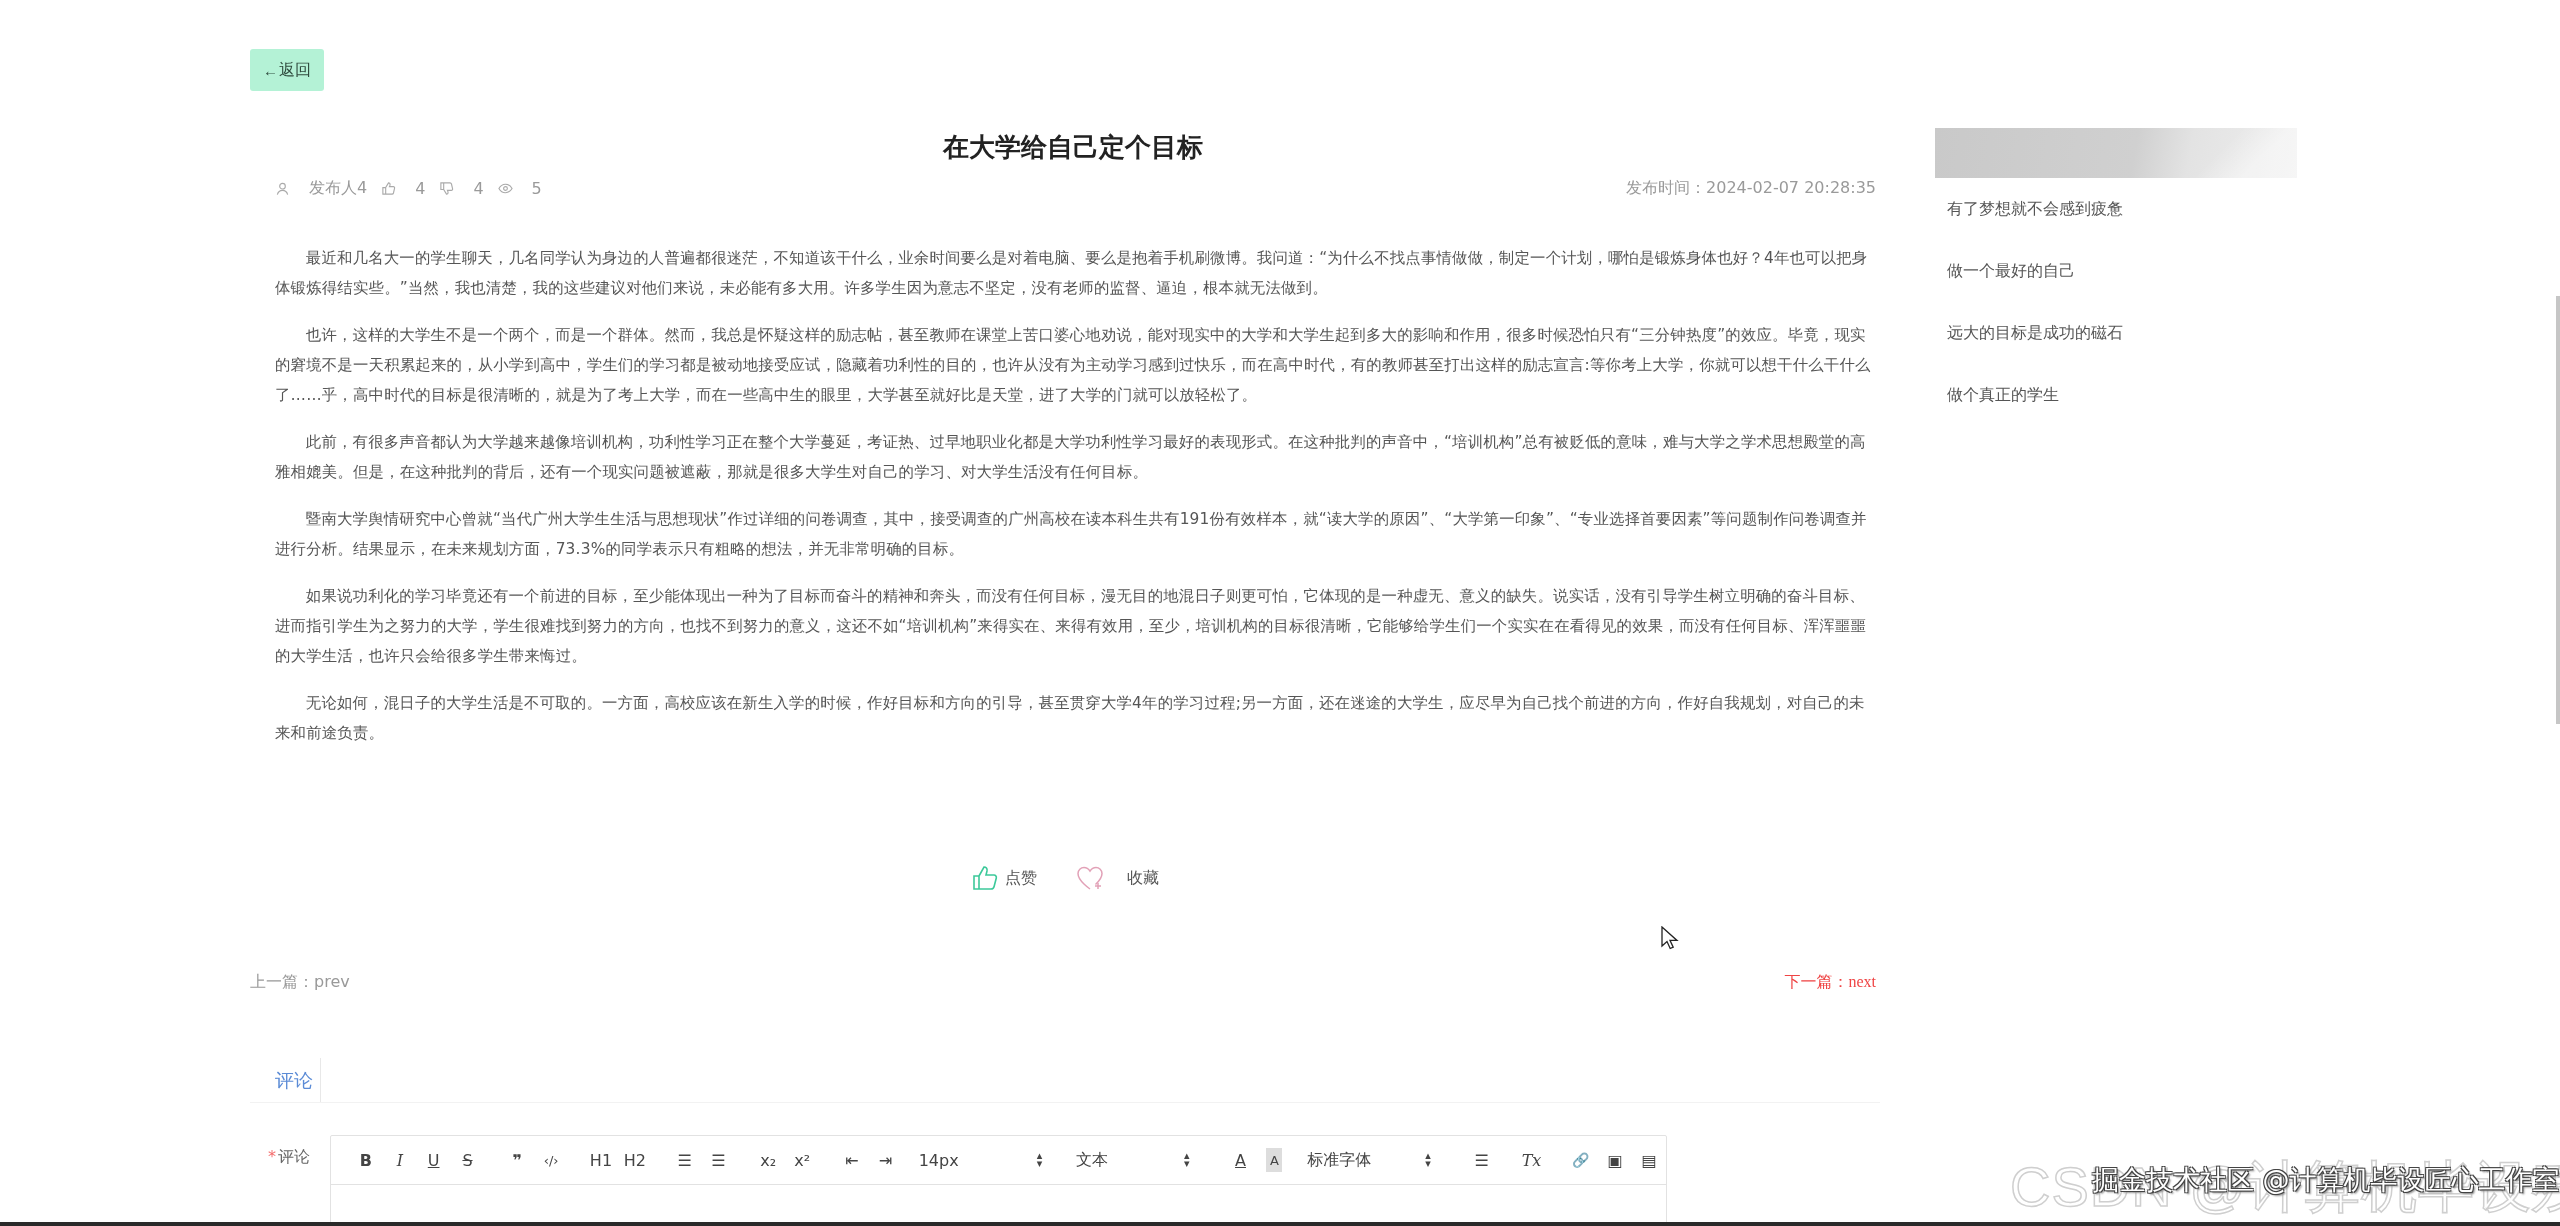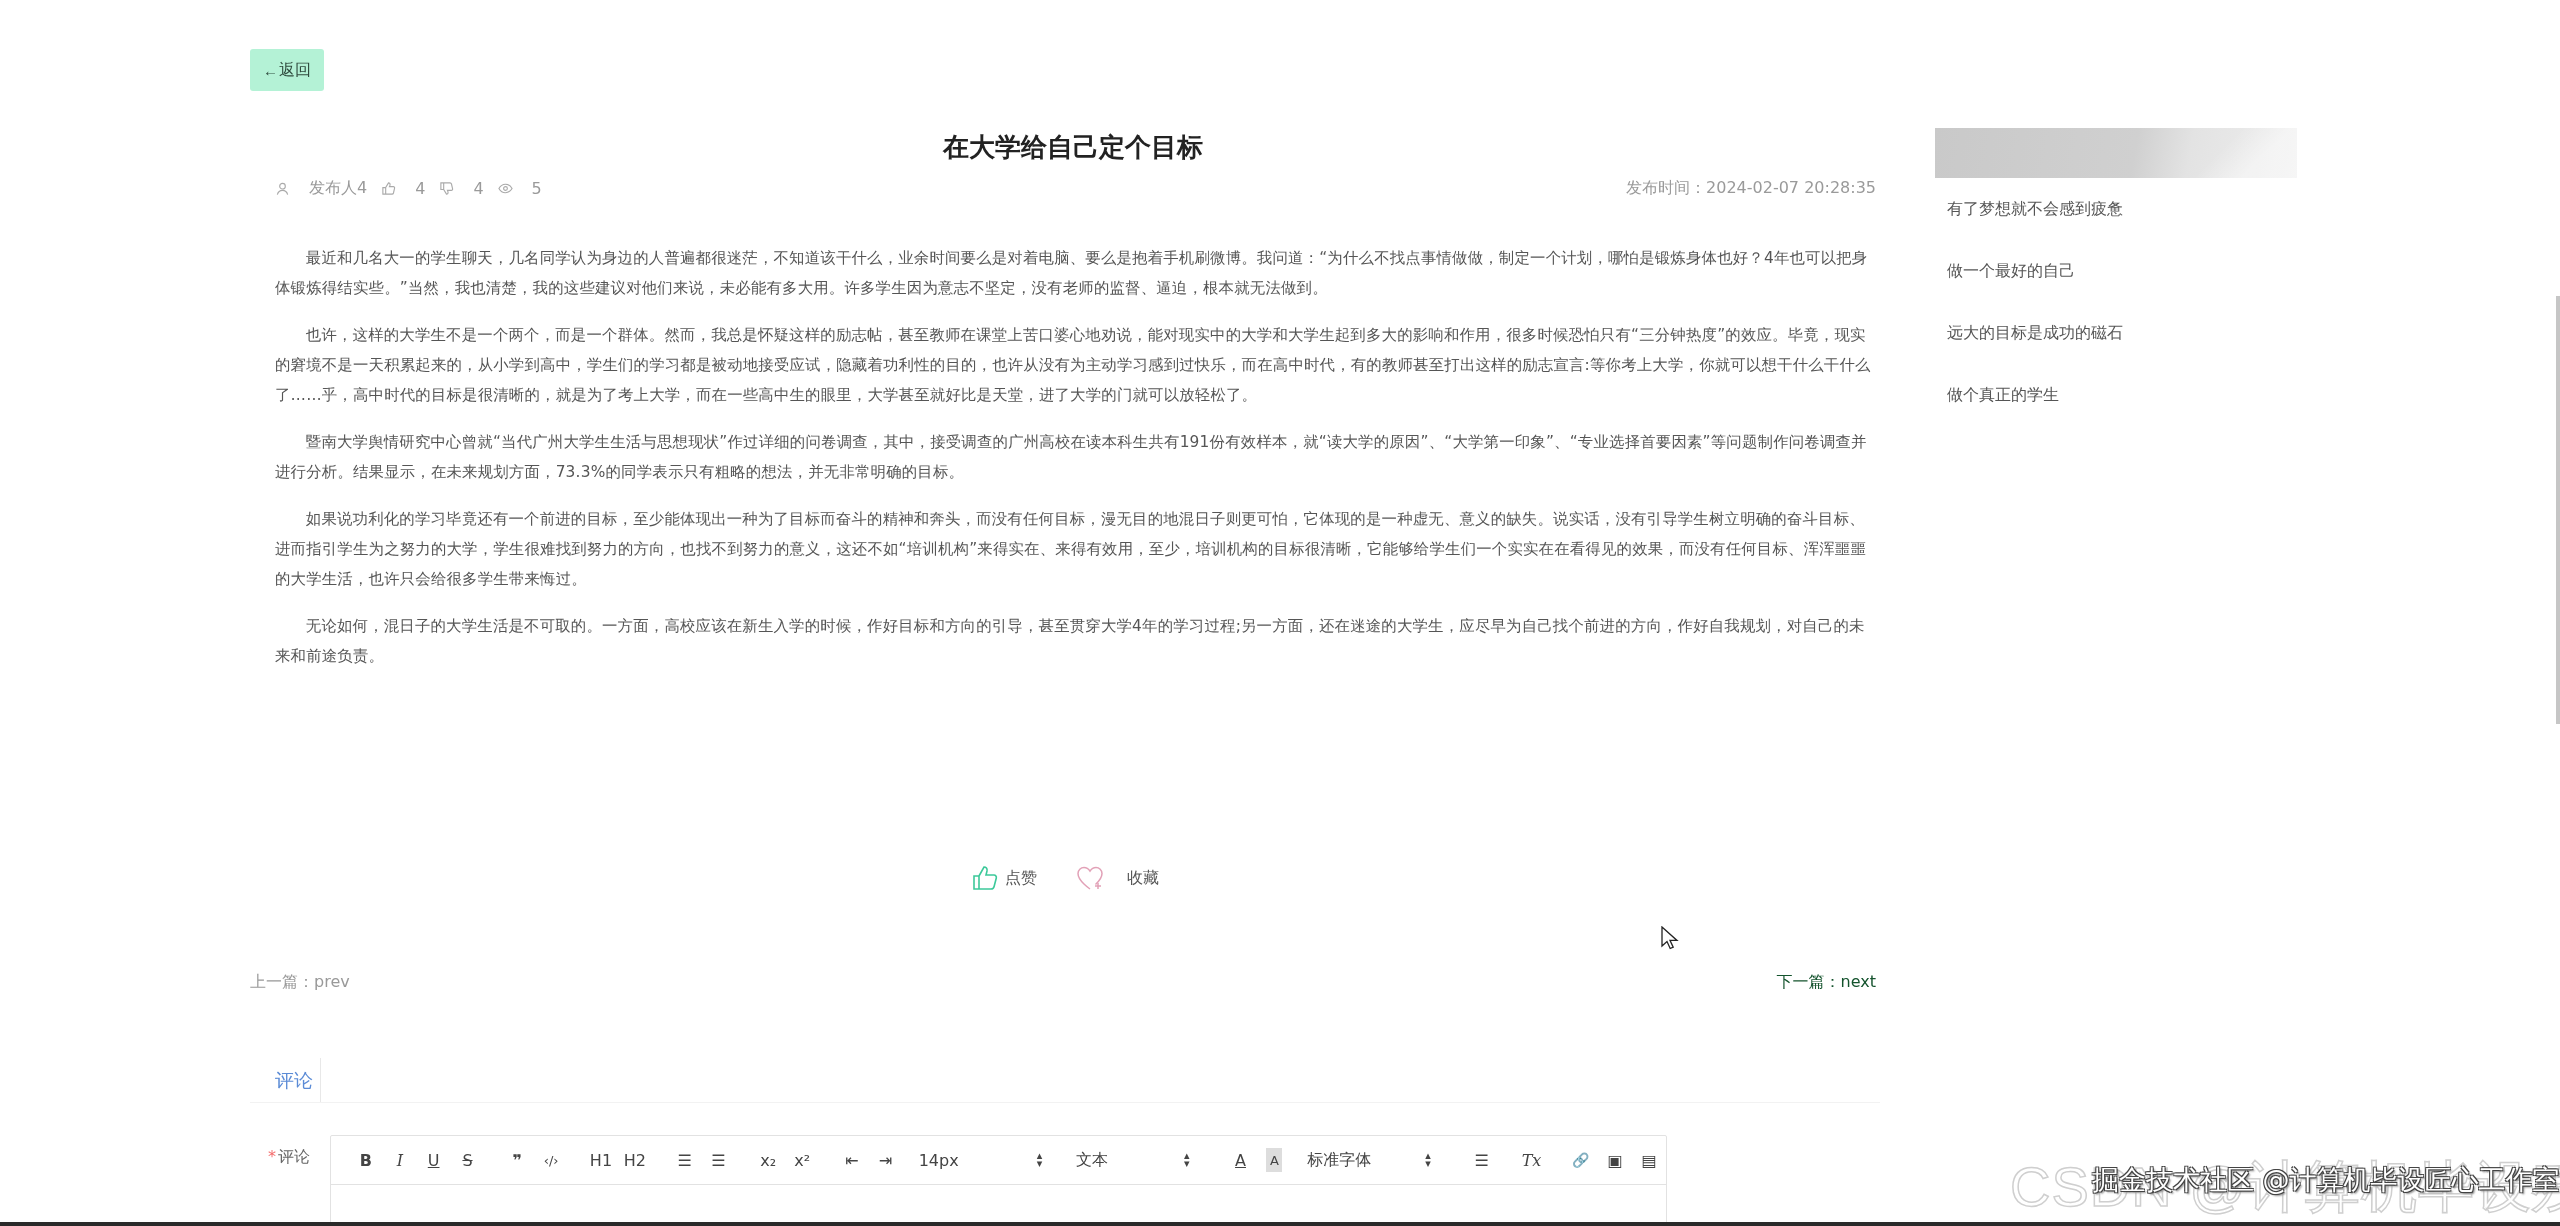--- a/index.html
+++ b/index.html
@@ -38,21 +38,21 @@
   .content p { margin: 0 0 17px 0; text-indent: 2em; }
 
   .actions {
     position: absolute; left: 0; top: 864px; width: 1630px;
     display: flex; justify-content: center; gap: 38px; font-size: 16px; color: #555;
   }
   .actions .act { display: flex; align-items: center; gap: 4px; cursor: pointer; }
   .actions svg { width: 30px; height: 28px; }
 
   .prev { position: absolute; left: 0; top: 972px; font-size: 16px; color: #999; }
-  .next { position: absolute; right: 4px; top: 972px; font-size: 16px; color: #14532d; }
+  .next { position: absolute; right: 4px; top: 972px; font-size: 16px; color: #ef4444; font-family: Liberation Serif, serif; }
 
   .tabs {
     position: absolute; left: 0; top: 1058px; width: 1630px; height: 44px;
     border-bottom: 1px solid #f2f2f2;
   }
   .tab-comment {
     position: absolute; left: 25px; top: 10px; font-size: 19px; color: #5b8bd6; cursor: pointer;
   }
   .tab-divider { position: absolute; left: 70px; top: 0; width: 1px; height: 44px; background: #e8e8e8; }
 
@@ -148,20 +148,21 @@
           <circle cx="8" cy="8" r="2"></circle>
         </svg>
       <span>5</span>
     </span>
   </div>
   <div class="meta-right">发布时间：2024-02-07 20:28:35</div>
 
   <div class="content">
     <p>最近和几名大一的学生聊天，几名同学认为身边的人普遍都很迷茫，不知道该干什么，业余时间要么是对着电脑、要么是抱着手机刷微博。我问道：“为什么不找点事情做做，制定一个计划，哪怕是锻炼身体也好？4年也可以把身体锻炼得结实些。”当然，我也清楚，我的这些建议对他们来说，未必能有多大用。许多学生因为意志不坚定，没有老师的监督、逼迫，根本就无法做到。</p>
     <p>也许，这样的大学生不是一个两个，而是一个群体。然而，我总是怀疑这样的励志帖，甚至教师在课堂上苦口婆心地劝说，能对现实中的大学和大学生起到多大的影响和作用，很多时候恐怕只有“三分钟热度”的效应。毕竟，现实的窘境不是一天积累起来的，从小学到高中，学生们的学习都是被动地接受应试，隐藏着功利性的目的，也许从没有为主动学习感到过快乐，而在高中时代，有的教师甚至打出这样的励志宣言:等你考上大学，你就可以想干什么干什么了……乎，高中时代的目标是很清晰的，就是为了考上大学，而在一些高中生的眼里，大学甚至就好比是天堂，进了大学的门就可以放轻松了。</p>
+    <p>此前，有很多声音都认为大学越来越像培训机构，功利性学习正在整个大学蔓延，考证热、过早地职业化都是大学功利性学习最好的表现形式。在这种批判的声音中，“培训机构”总有被贬低的意味，难与大学之学术思想殿堂的高雅相媲美。但是，在这种批判的背后，还有一个现实问题被遮蔽，那就是很多大学生对自己的学习、对大学生活没有任何目标。</p>
     <p>暨南大学舆情研究中心曾就“当代广州大学生生活与思想现状”作过详细的问卷调查，其中，接受调查的广州高校在读本科生共有191份有效样本，就“读大学的原因”、“大学第一印象”、“专业选择首要因素”等问题制作问卷调查并进行分析。结果显示，在未来规划方面，73.3%的同学表示只有粗略的想法，并无非常明确的目标。</p>
     <p>如果说功利化的学习毕竟还有一个前进的目标，至少能体现出一种为了目标而奋斗的精神和奔头，而没有任何目标，漫无目的地混日子则更可怕，它体现的是一种虚无、意义的缺失。说实话，没有引导学生树立明确的奋斗目标、进而指引学生为之努力的大学，学生很难找到努力的方向，也找不到努力的意义，这还不如“培训机构”来得实在、来得有效用，至少，培训机构的目标很清晰，它能够给学生们一个实实在在看得见的效果，而没有任何目标、浑浑噩噩的大学生活，也许只会给很多学生带来悔过。</p>
     <p>无论如何，混日子的大学生活是不可取的。一方面，高校应该在新生入学的时候，作好目标和方向的引导，甚至贯穿大学4年的学习过程;另一方面，还在迷途的大学生，应尽早为自己找个前进的方向，作好自我规划，对自己的未来和前途负责。</p>
   </div>
 
   <div class="actions">
     <div class="act">
       <svg viewBox="0 0 30 28" fill="none" stroke="#3cc99a" stroke-width="1.6">
           <path d="M3 12h5v13H3zM8 12l5-9c2 0 3.5 1.5 3 4l-1 4h8c1.6 0 2.7 1.4 2.3 3l-2.2 8.5c-.3 1.4-1.6 2.5-3 2.5H8"></path>
         </svg>

